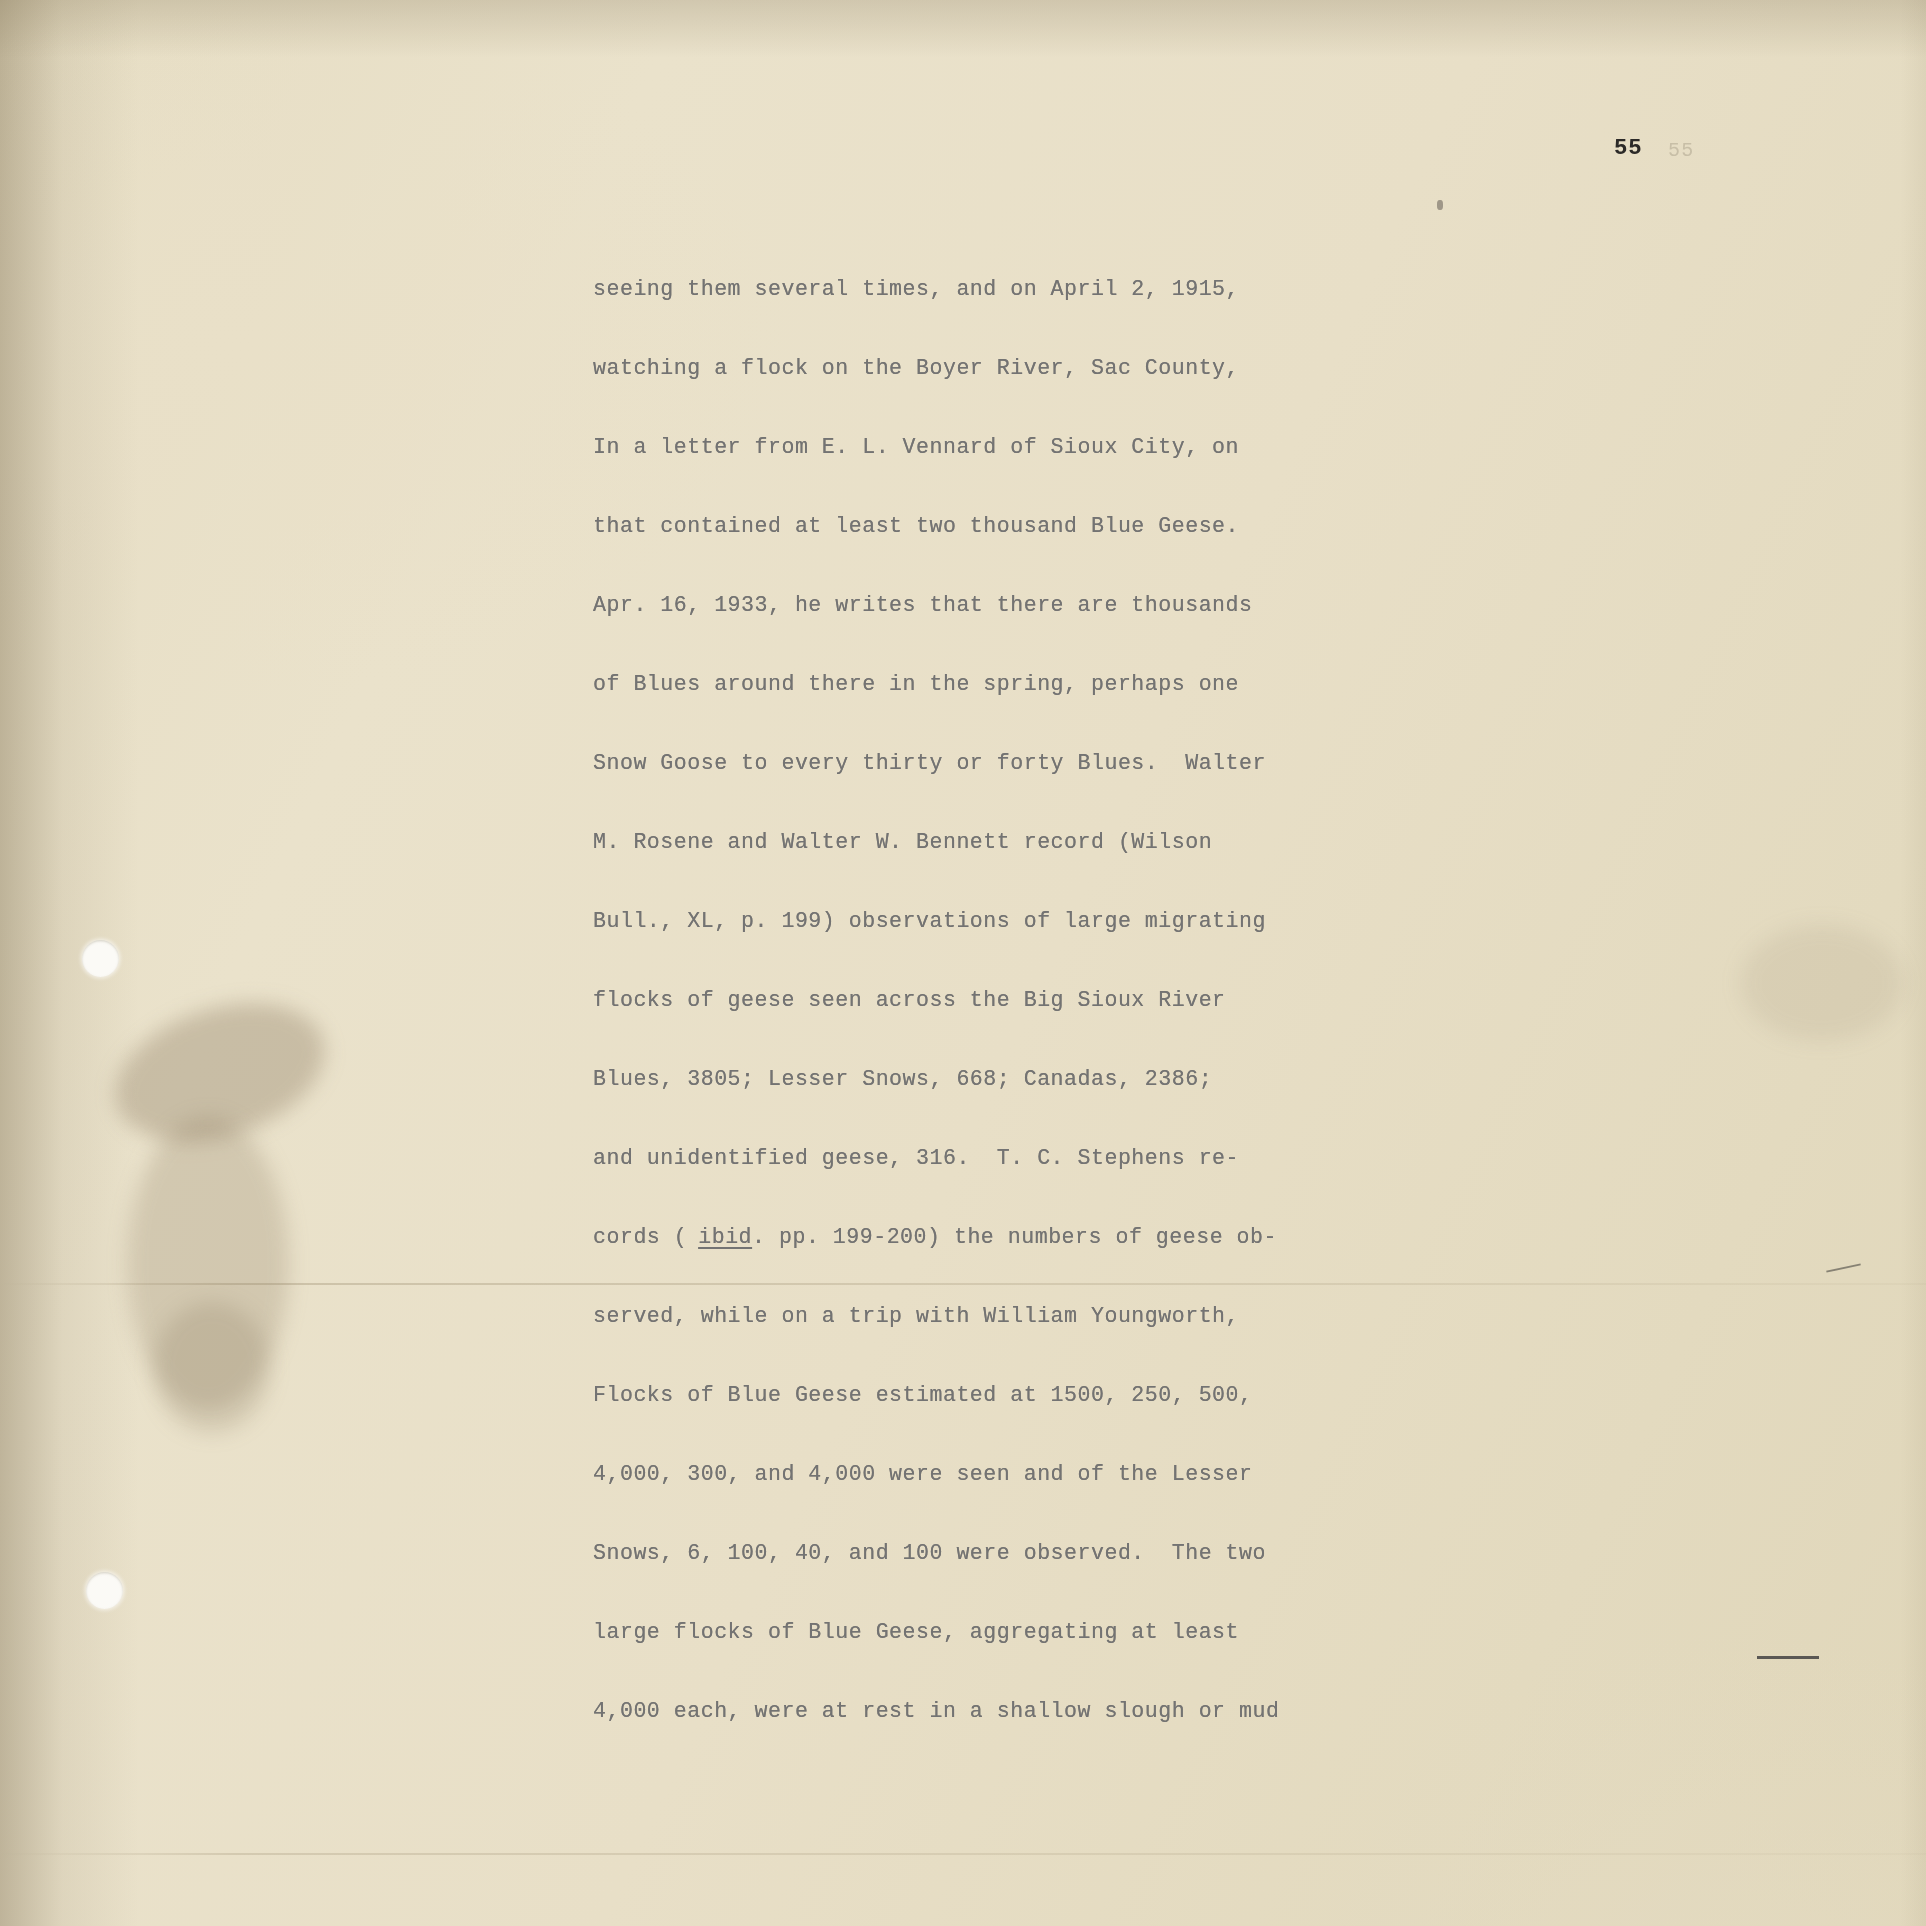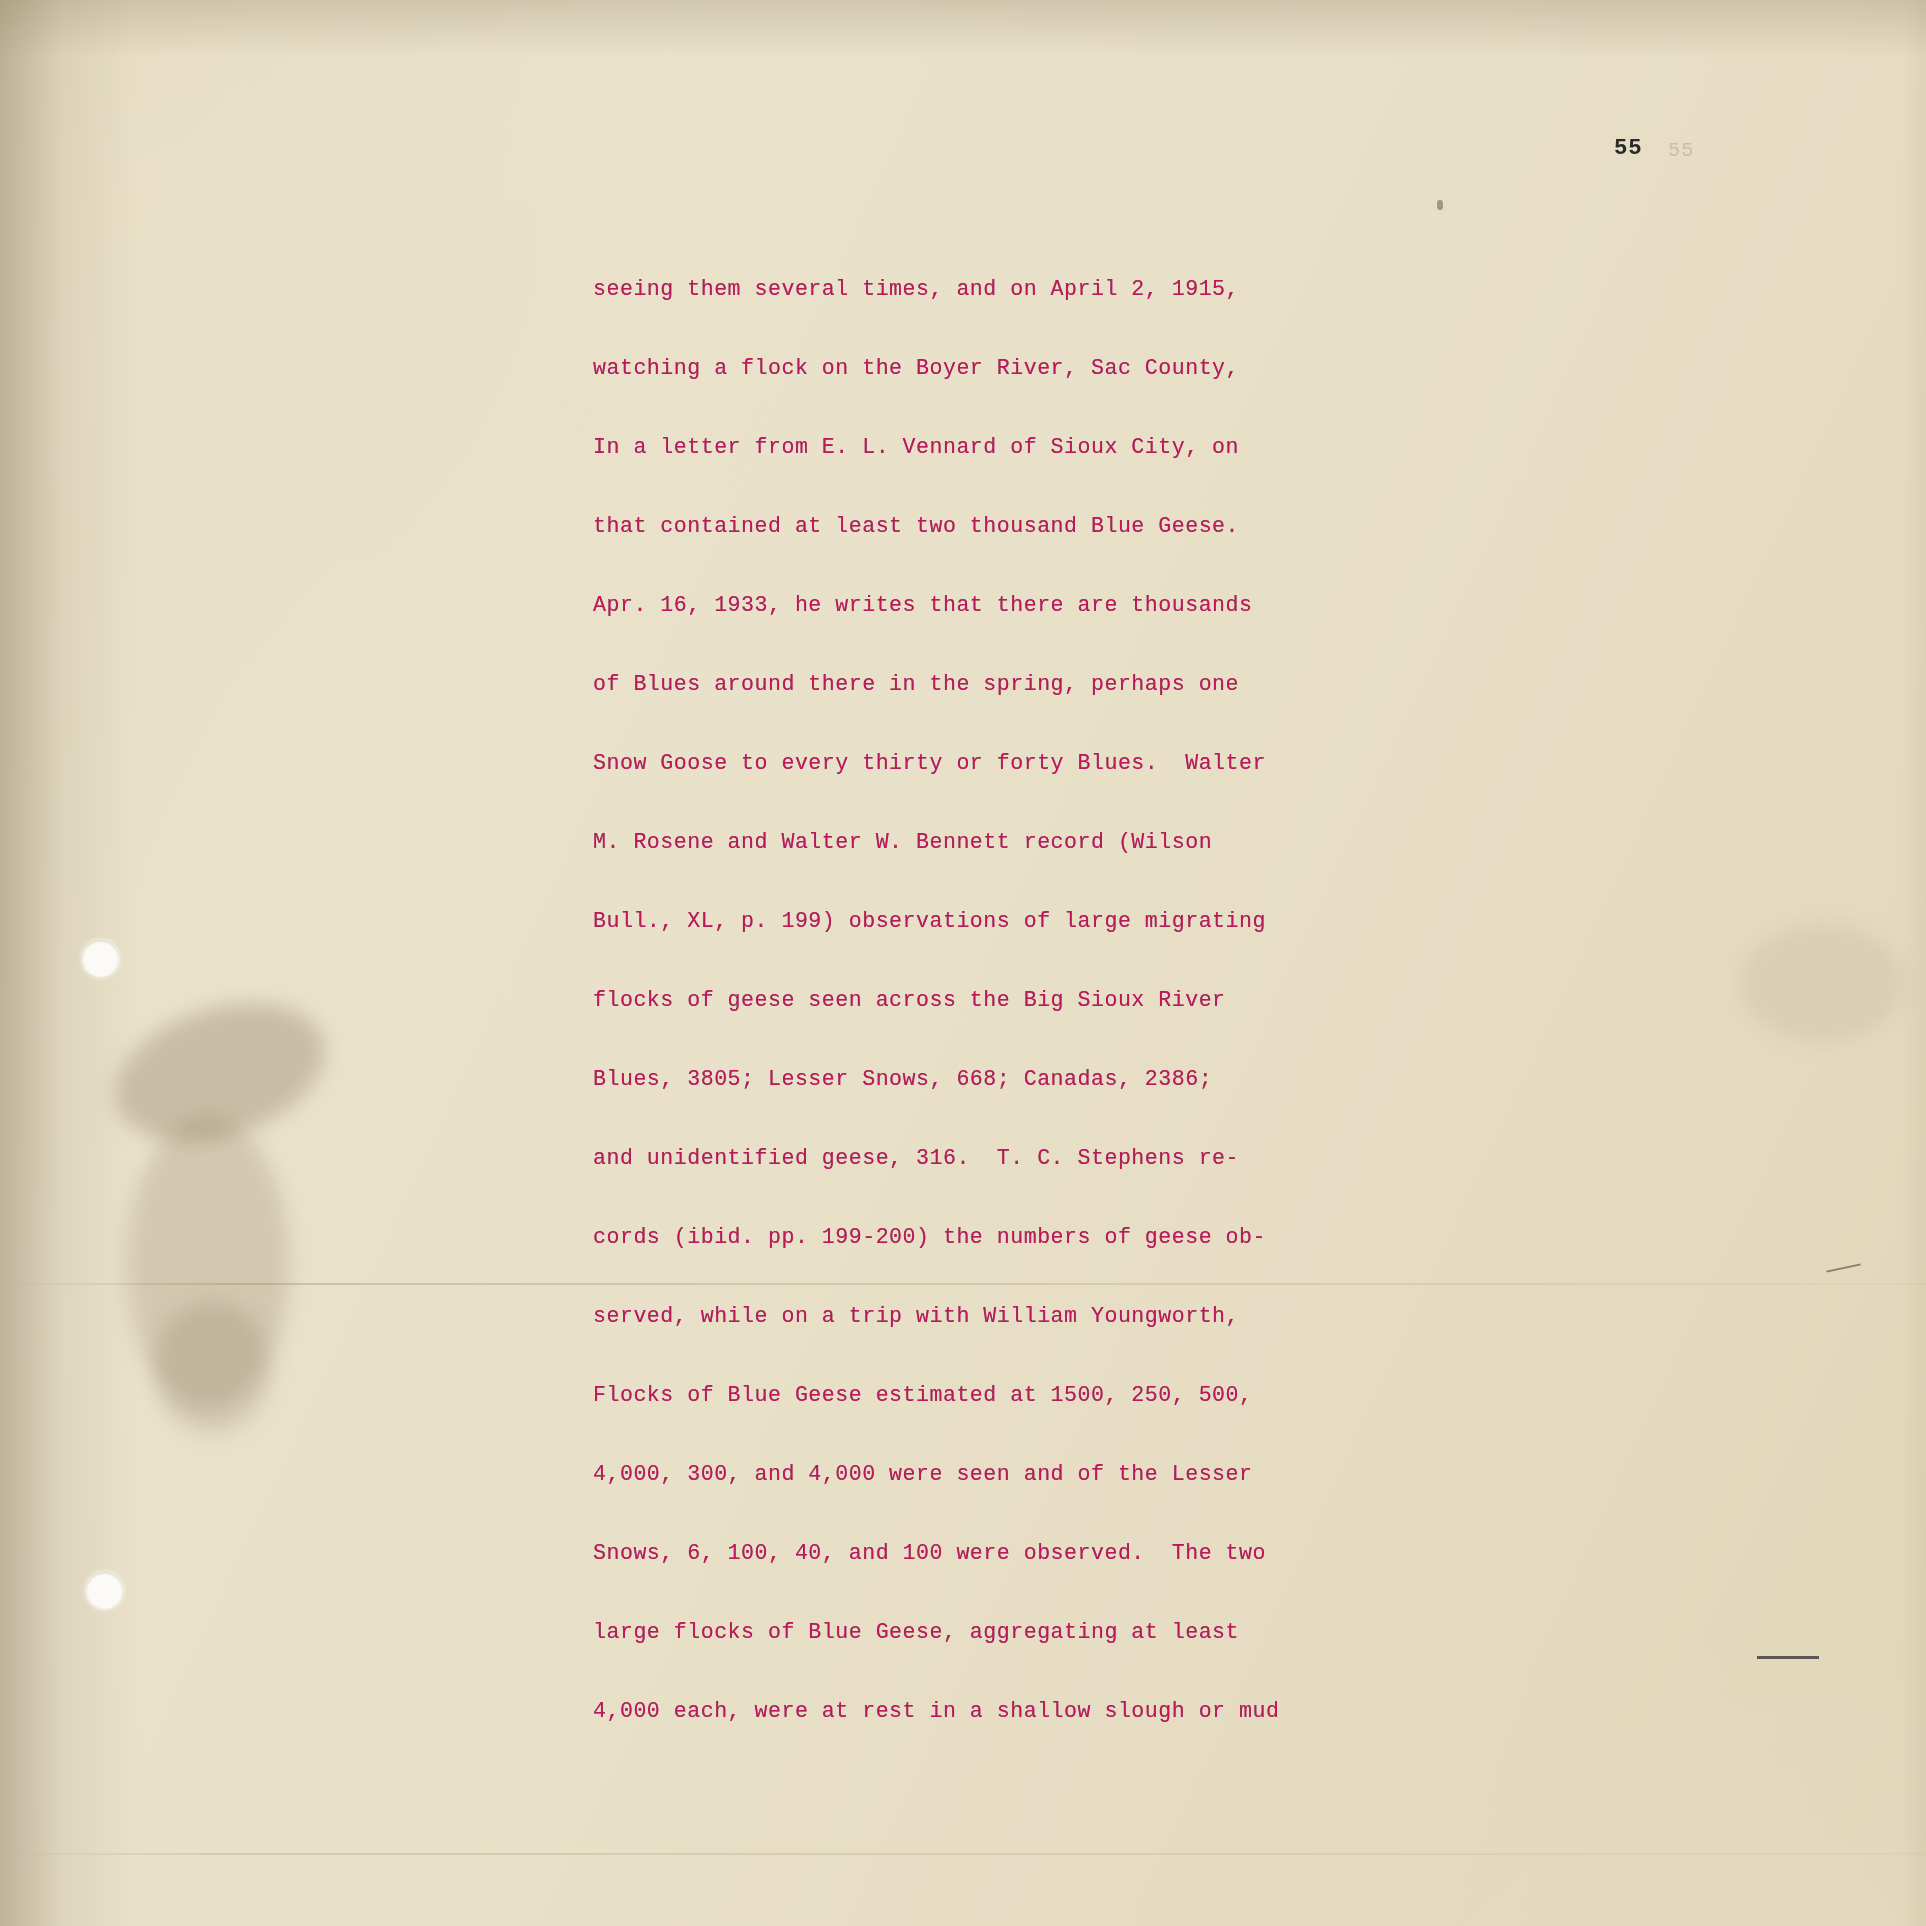--- a/index.html
+++ b/index.html
@@ -114,27 +114,29 @@
   }
   .body-text {
     position: absolute;
     left: 593px;
     top: 250px;
     width: 1225px;
   }
   .line {
     font-size: 21.6px;
     line-height: 79px;
-    color: #be185d;
+    color: #737373;
     white-space: pre;
     letter-spacing: 0.5px;
     text-shadow: 0 0 0.5px rgba(30,30,35,0.45);
   }
   .line .u {
+    text-decoration: underline;
     text-underline-offset: 3.5px;
+    margin-left: 11px;
   }
   
   .stray-dash {
     position: absolute;
     left: 1757px;
     top: 1656px;
     width: 62px;
     height: 2.7px;
     background: rgba(45,45,50,0.75);
   }

